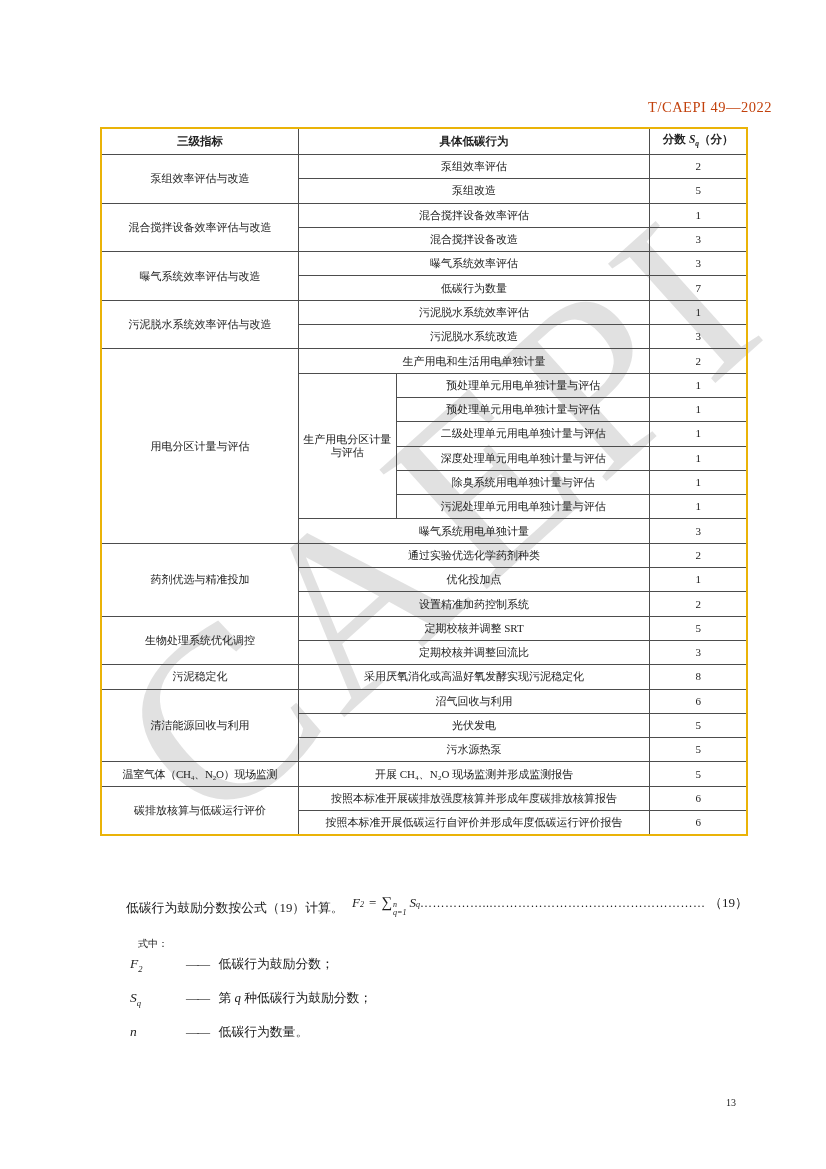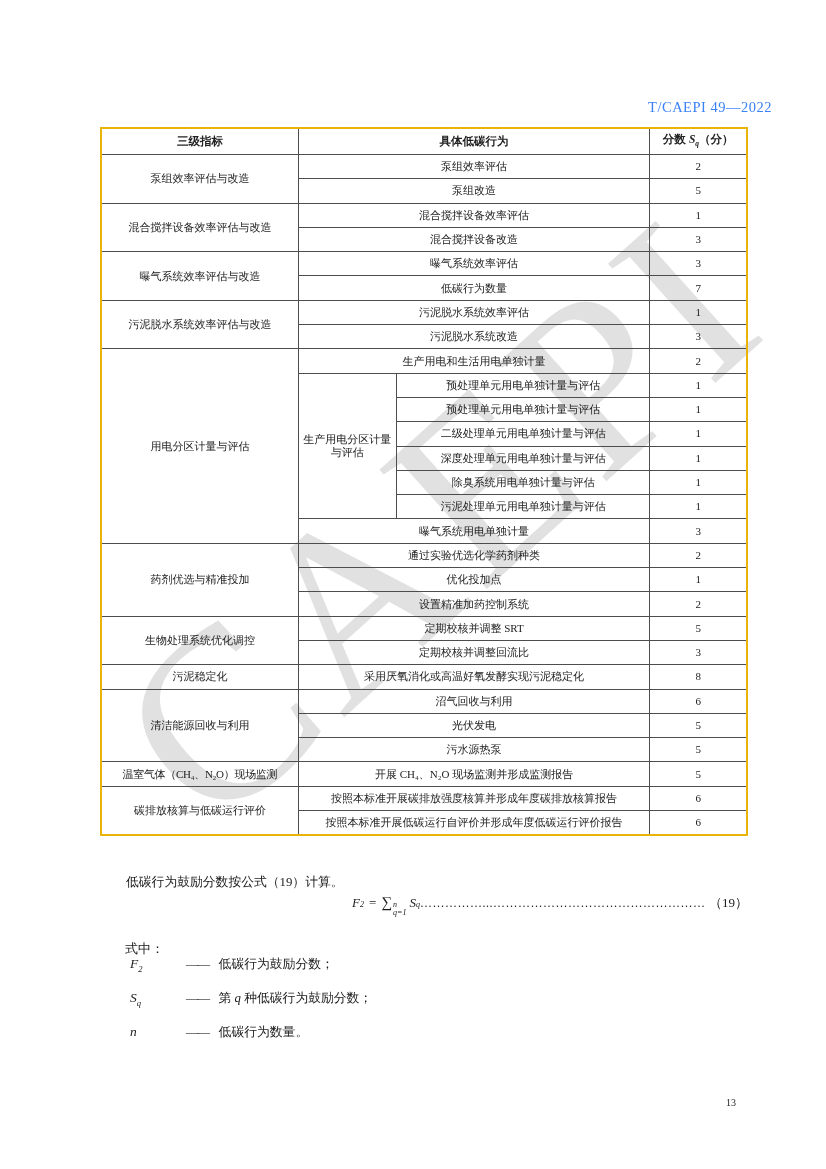--- a/index.html
+++ b/index.html
@@ -12,21 +12,21 @@
     position:absolute;left:440px;top:520px;
     transform:translate(-50%,-50%) rotate(-42deg);
     font-family:"Liberation Serif",serif;font-size:245px;font-weight:400;
     color:rgba(70,70,70,0.16);letter-spacing:10px;white-space:nowrap;
     z-index:0;pointer-events:none;
   }
   .content{position:relative;z-index:1;}
   
   .doc-code{
     position:absolute;top:99px;right:54px;
-    font-size:14.5px;letter-spacing:0.5px;color:#3b82f6;margin-left:40px;
+    font-size:14.5px;letter-spacing:0.5px;color:#c2410c;margin-left:40px;
   }
   
   .tbl{
     position:absolute;top:127px;left:100px;
     border-collapse:collapse;table-layout:fixed;width:648px;
     background:transparent;
   }
   .tbl col.c1{width:197px;}
   .tbl col.c2{width:98px;}
   .tbl col.c3{width:253px;}
@@ -39,38 +39,38 @@
   }
   .tbl{border:2px solid #eab308;}
   .tbl th{
     font-weight:bold;font-size:11.5px;height:25px;
     font-family:"Liberation Sans","DejaVu Sans",sans-serif;
   }
   .tbl sub{font-size:7.5px;}
   .svar{font-family:"Liberation Serif",serif;font-style:italic;}
   .tight{font-size:10.5px;letter-spacing:-0.3px;}
   
-  .intro{position:absolute;top:861px;left:126px;font-size:12.8px;}
+  .intro{position:absolute;top:887px;left:126px;font-size:12.8px;}
   .formula-row{
     position:absolute;top:894px;left:100px;width:648px;
     display:flex;align-items:baseline;font-size:13px;white-space:nowrap;
   }
   .f-spacer{flex:none;width:252px;}
   .f-var{font-style:italic;}
   .f-sub{font-size:8px;font-style:italic;vertical-align:-2px;}
   .f-eq{margin:0 5px;}
   .f-sum{font-size:15px;font-style:normal;}
   .sum-limits{
     display:inline-flex;flex-direction:column;align-items:flex-start;
     font-size:8px;font-style:italic;line-height:1.05;vertical-align:-3px;
     margin:0 3px 0 1px;
   }
   .f-dots{flex:1 1 auto;overflow:hidden;font-size:12px;letter-spacing:0.5px;}
   .f-num{flex:none;margin-left:4px;}
-  .where{position:absolute;top:927px;left:125px;font-size:13px;}
+  .where{position:absolute;top:927px;left:138px;font-size:10px;}
   .defs{position:absolute;top:956px;left:130px;width:560px;}
   .def-row{display:flex;align-items:baseline;height:34px;font-size:12.8px;}
   .def-sym{flex:none;width:56px;font-style:italic;font-size:13.5px;}
   .def-sym sub{font-size:8.5px;font-style:italic;}
   .def-dash{flex:none;margin-right:10px;letter-spacing:-1.5px;color:#333;}
   .def-text i{font-style:italic;}
   .page-num{position:absolute;top:1097px;right:90px;font-size:10px;}
 </style>
 </head>
 <body>

